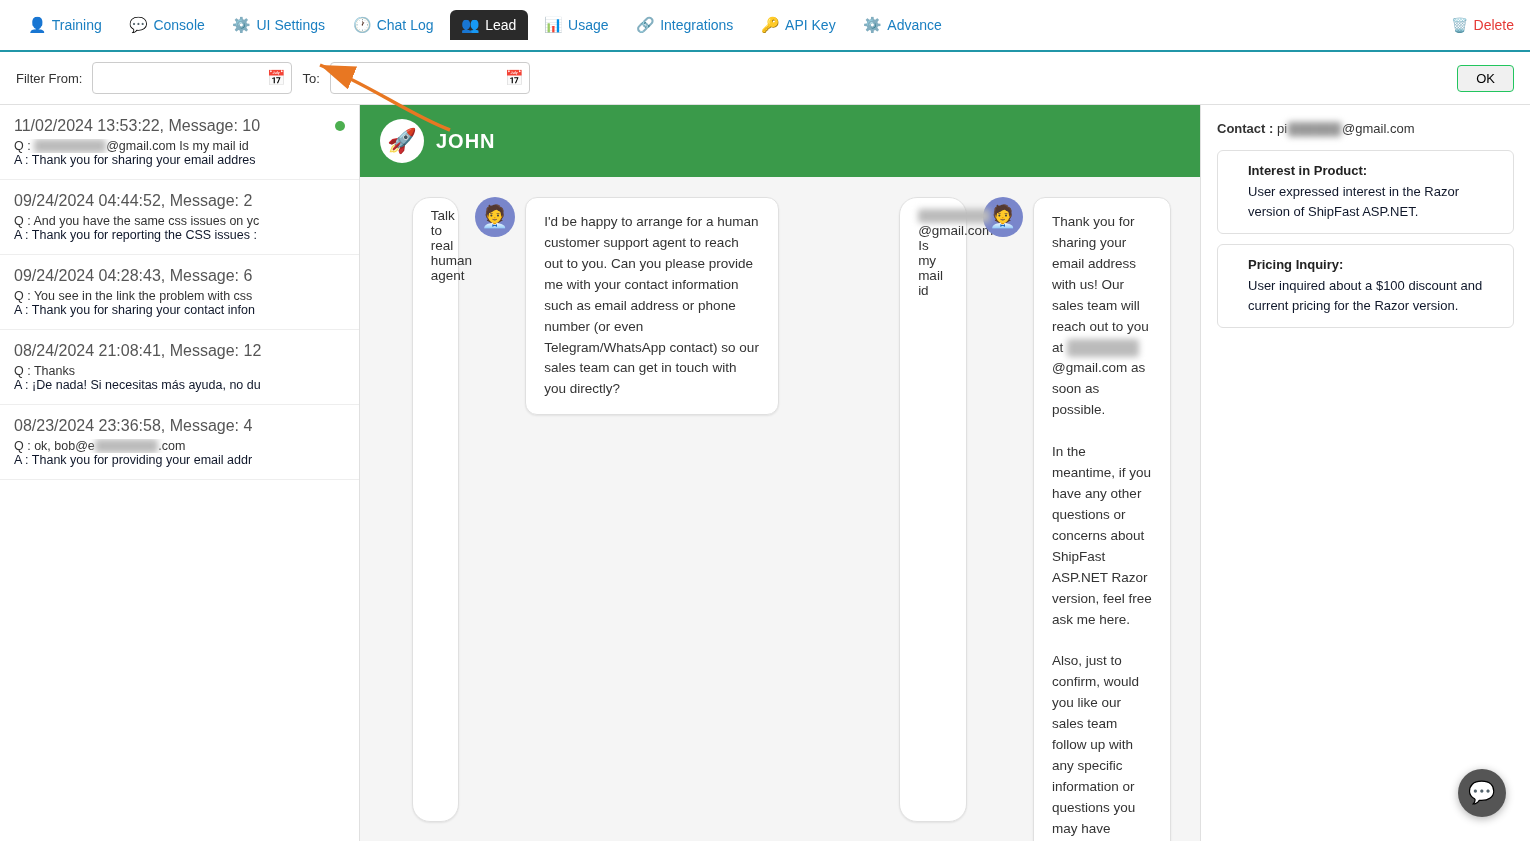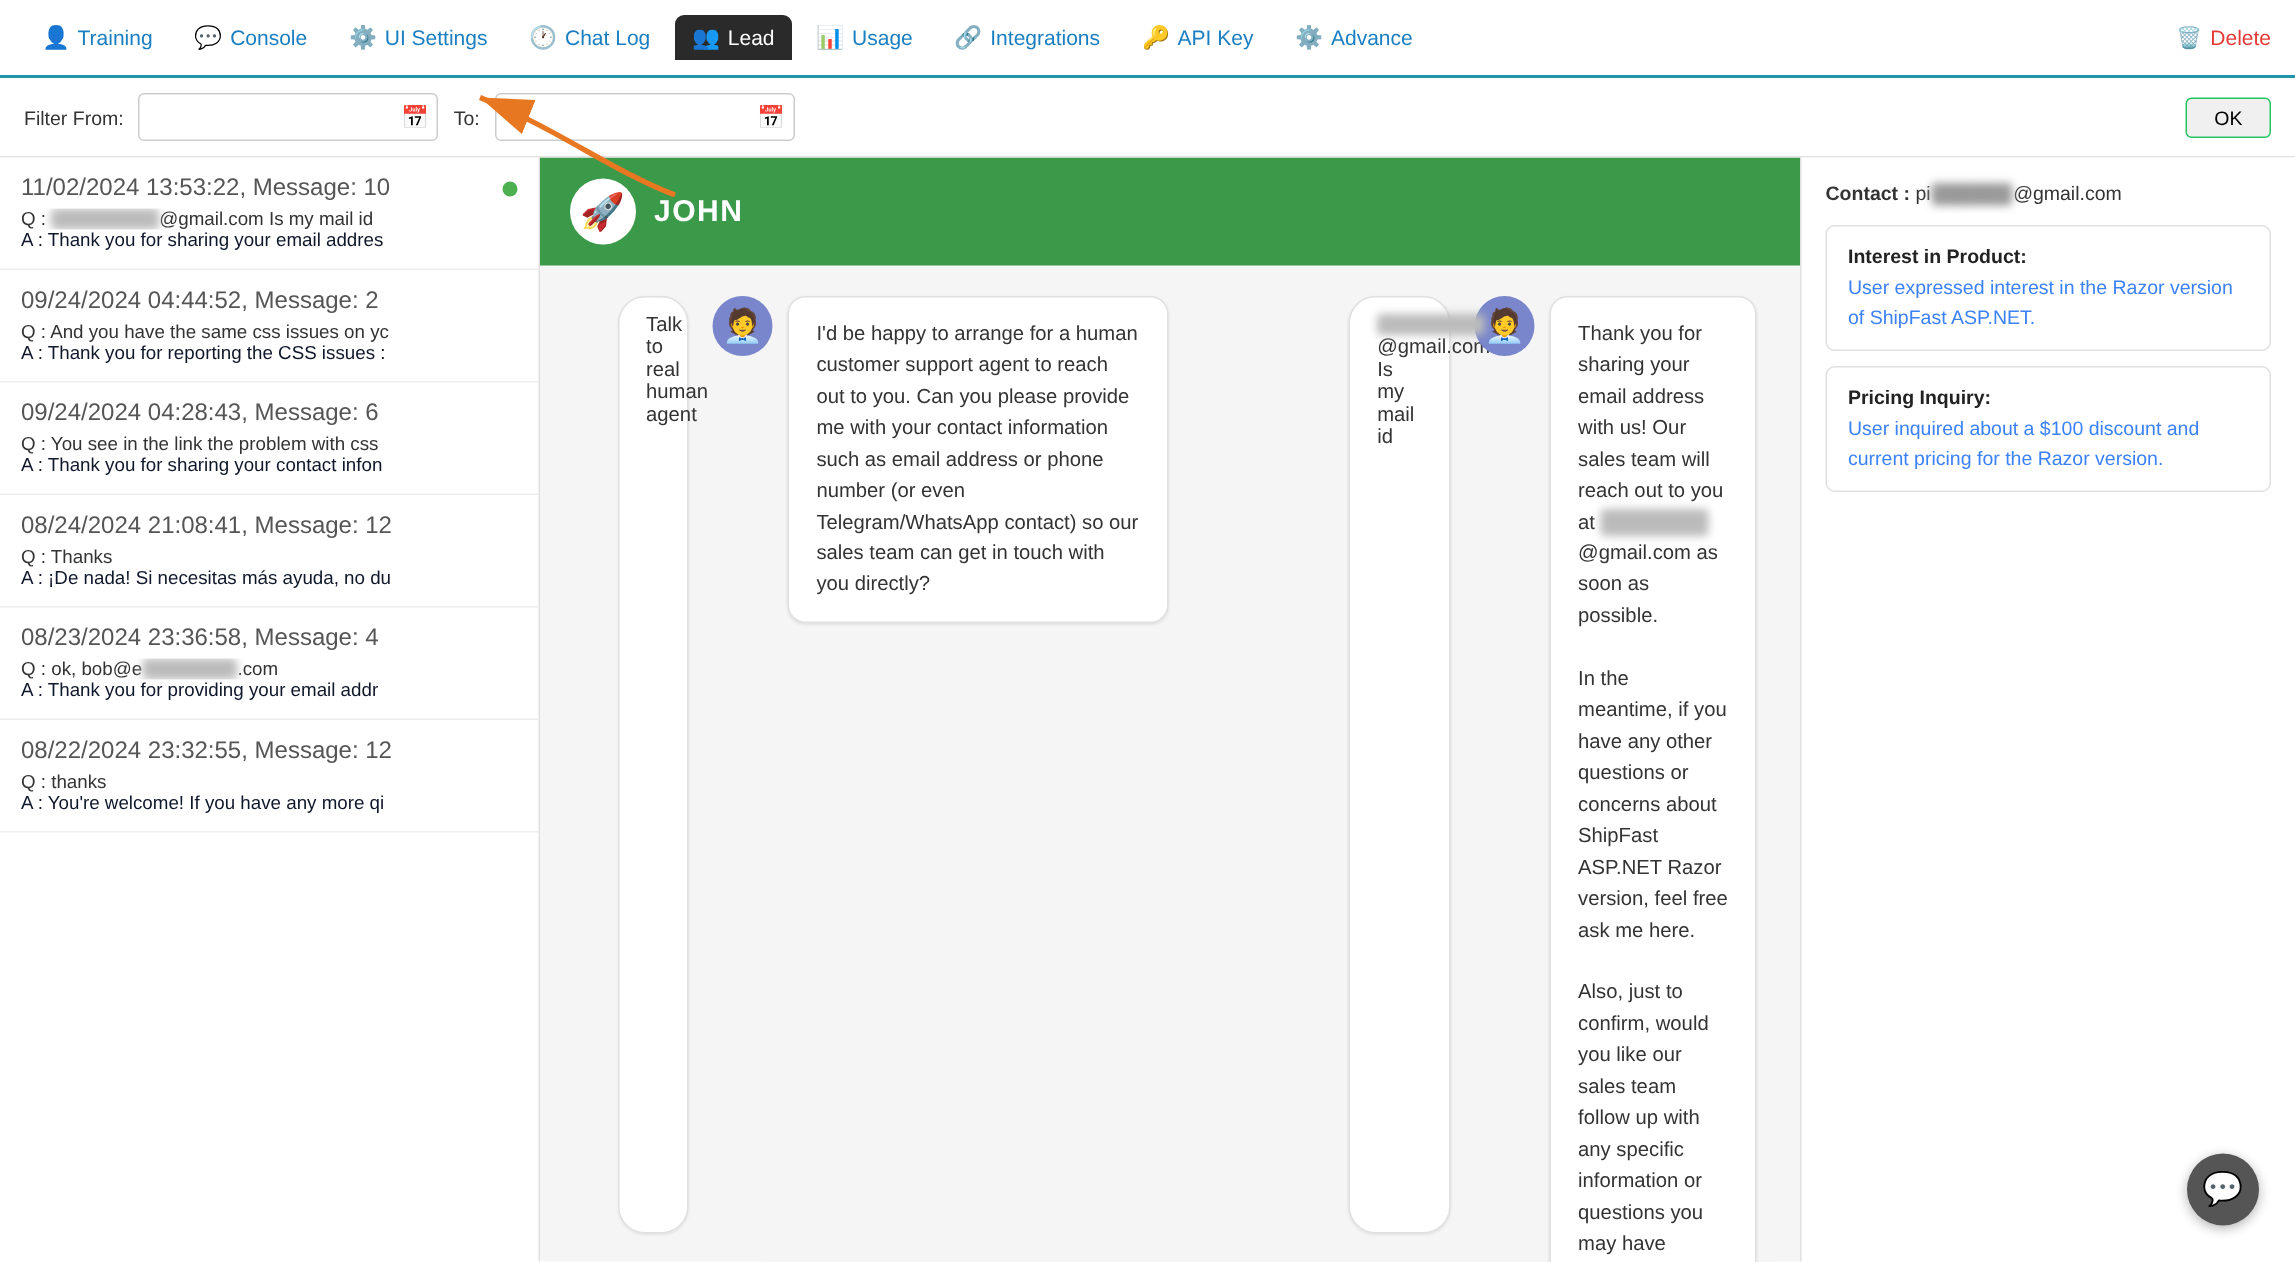--- a/index.html
+++ b/index.html
@@ -94,23 +94,23 @@
       line-height: 1.55; box-shadow: 0 1px 2px rgba(0,0,0,0.08);
     }
 
     
     .right-panel {
       width: 330px; min-width: 330px; border-left: 1px solid #e0e0e0;
       padding: 16px; background: #fff; overflow-y: auto;
     }
     .contact-line { font-size: 13px; color: #333; margin-bottom: 14px; }
     .contact-line span { color: #999; }
-    .info-card { border: 1px solid #e0e0e0; border-radius: 6px; padding: 12px 14px; margin-bottom: 10px; }
+    .info-card { border: 1px solid #e0e0e0; border-radius: 6px; padding: 12px 30px; margin-bottom: 10px; }
     .info-card-title { font-weight: bold; font-size: 13px; color: #222; }
-    .info-card-text { font-size: 13px; color: #3b82f6; margin-top: 4px; line-height: 1.5; }
+    .info-card-text { font-size: 13px; color: #0f172a; margin-top: 4px; line-height: 1.5; }
 
     
     .arrow-annotation {
       position: absolute; top: 55px; left: 310px; pointer-events: none; z-index: 100;
     }
     .arrow-svg { width: 180px; height: 80px; }
 
     
     .chat-fab {
       position: fixed; bottom: 24px; right: 24px;
@@ -236,27 +236,20 @@
     </div>
 
     <div class="chat-item">
       <div class="chat-item-header">
         <span class="chat-item-time">08/23/2024 23:36:58, Message: 4</span>
       </div>
       <div class="chat-item-q">Q : ok, bob@e<span class="redacted">███████</span>.com</div>
       <div class="chat-item-a">A : Thank you for providing your email addr</div>
     </div>
 
-    <div class="chat-item">
-      <div class="chat-item-header">
-        <span class="chat-item-time">08/22/2024 23:32:55, Message: 12</span>
-      </div>
-      <div class="chat-item-q">Q : thanks</div>
-      <div class="chat-item-a">A : You're welcome! If you have any more qi</div>
-    </div>
 
   </div>
 
   <div class="chat-main">
     <div class="chat-header">
       <div class="chat-header-icon">🚀</div>
       <span class="chat-header-name">JOHN</span>
     </div>
     <div class="chat-messages">
 

